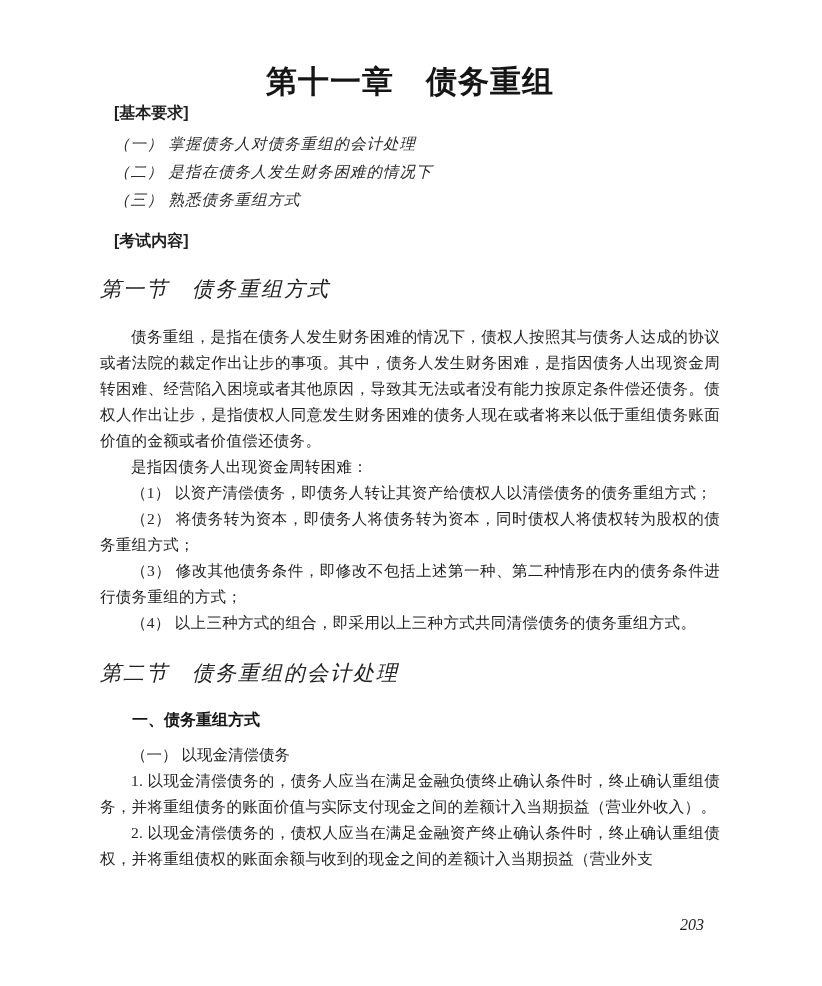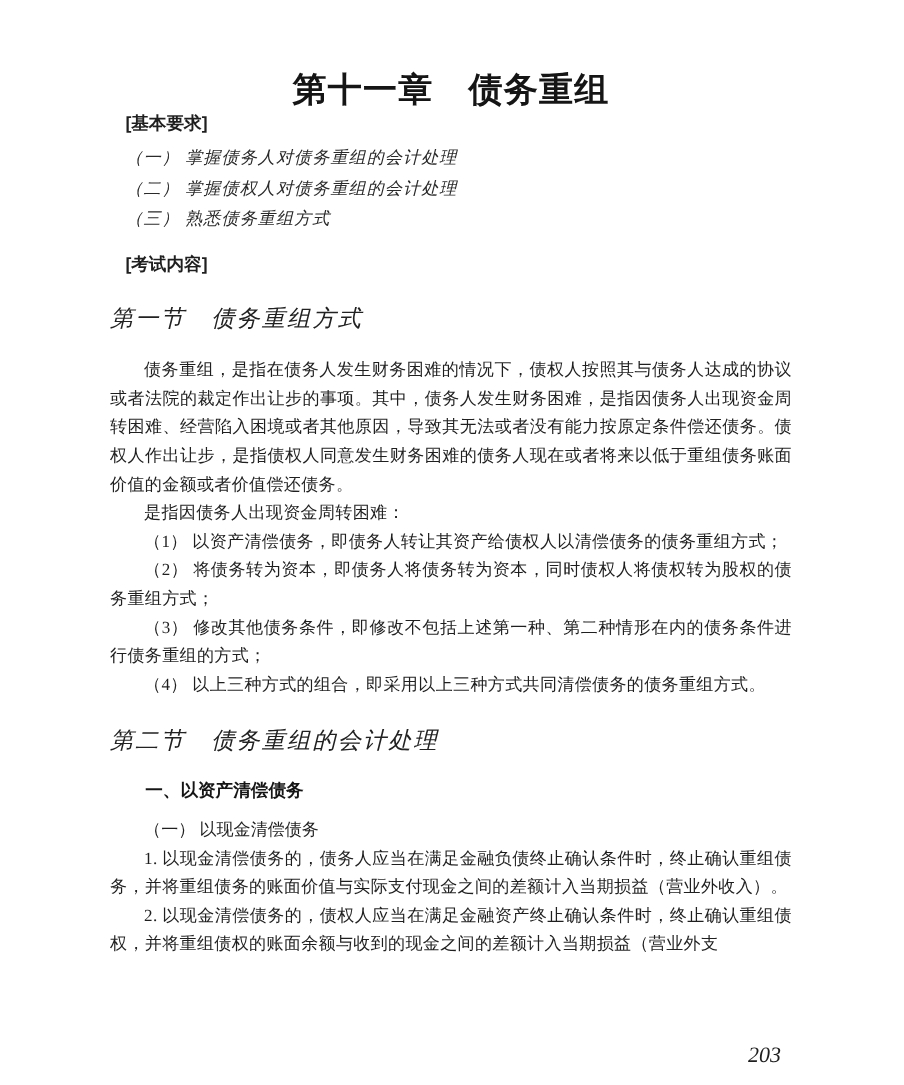--- a/index.html
+++ b/index.html
@@ -80,58 +80,58 @@
   }
   .clause-heading {
     margin: 12px 0 0 0;
     font-size: 15.5px;
     line-height: 26px;
     text-indent: 2em;
     color: #1f1f1f;
   }
   .page-number {
     position: absolute;
-    top: 948px;
+    top: 916px;
     left: 680px;
     font-style: italic;
-    font-size: 20px;
+    font-size: 16px;
     color: #1f1f1f;
   }
 </style>
 </head>
 <body>
 
 <div class="page">
   <div class="content">
 
     <h1 class="chapter-title">第十一章　债务重组</h1>
 
     <div>
       <div class="block-label req-label">[基本要求]</div>
       <div class="req-items">
         <div class="req-item">（一） 掌握债务人对债务重组的会计处理</div>
-        <div class="req-item">（二） 掌握债权人对债务重组的会计处理</div>
+        <div class="req-item">（二） 是指在债务人发生财务困难的情况下</div>
         <div class="req-item">（三） 熟悉债务重组方式</div>
       </div>
     </div>
 
     <div class="block-label exam-label">[考试内容]</div>
 
     <h2 class="section-title">第一节　债务重组方式</h2>
 
     <p class="para para-first">债务重组，是指在债务人发生财务困难的情况下，债权人按照其与债务人达成的协议或者法院的裁定作出让步的事项。其中，债务人发生财务困难，是指因债务人出现资金周转困难、经营陷入困境或者其他原因，导致其无法或者没有能力按原定条件偿还债务。债权人作出让步，是指债权人同意发生财务困难的债务人现在或者将来以低于重组债务账面价值的金额或者价值偿还债务。</p>
     <p class="para">是指因债务人出现资金周转困难：</p>
     <p class="para">（1） 以资产清偿债务，即债务人转让其资产给债权人以清偿债务的债务重组方式；</p>
     <p class="para">（2） 将债务转为资本，即债务人将债务转为资本，同时债权人将债权转为股权的债务重组方式；</p>
     <p class="para">（3） 修改其他债务条件，即修改不包括上述第一种、第二种情形在内的债务条件进行债务重组的方式；</p>
     <p class="para">（4） 以上三种方式的组合，即采用以上三种方式共同清偿债务的债务重组方式。</p>
 
     <h2 class="section-title">第二节　债务重组的会计处理</h2>
 
-    <h3 class="subheading">一、以资产清偿债务</h3>
+    <h3 class="subheading">一、债务重组方式</h3>
 
     <p class="clause-heading">（一） 以现金清偿债务</p>
 
     <p class="para">1. 以现金清偿债务的，债务人应当在满足金融负债终止确认条件时，终止确认重组债务，并将重组债务的账面价值与实际支付现金之间的差额计入当期损益（营业外收入）。</p>
     <p class="para">2. 以现金清偿债务的，债权人应当在满足金融资产终止确认条件时，终止确认重组债权，并将重组债权的账面余额与收到的现金之间的差额计入当期损益（营业外支</p>
 
   </div>
 
   <div class="page-number">203</div>
 </div>

